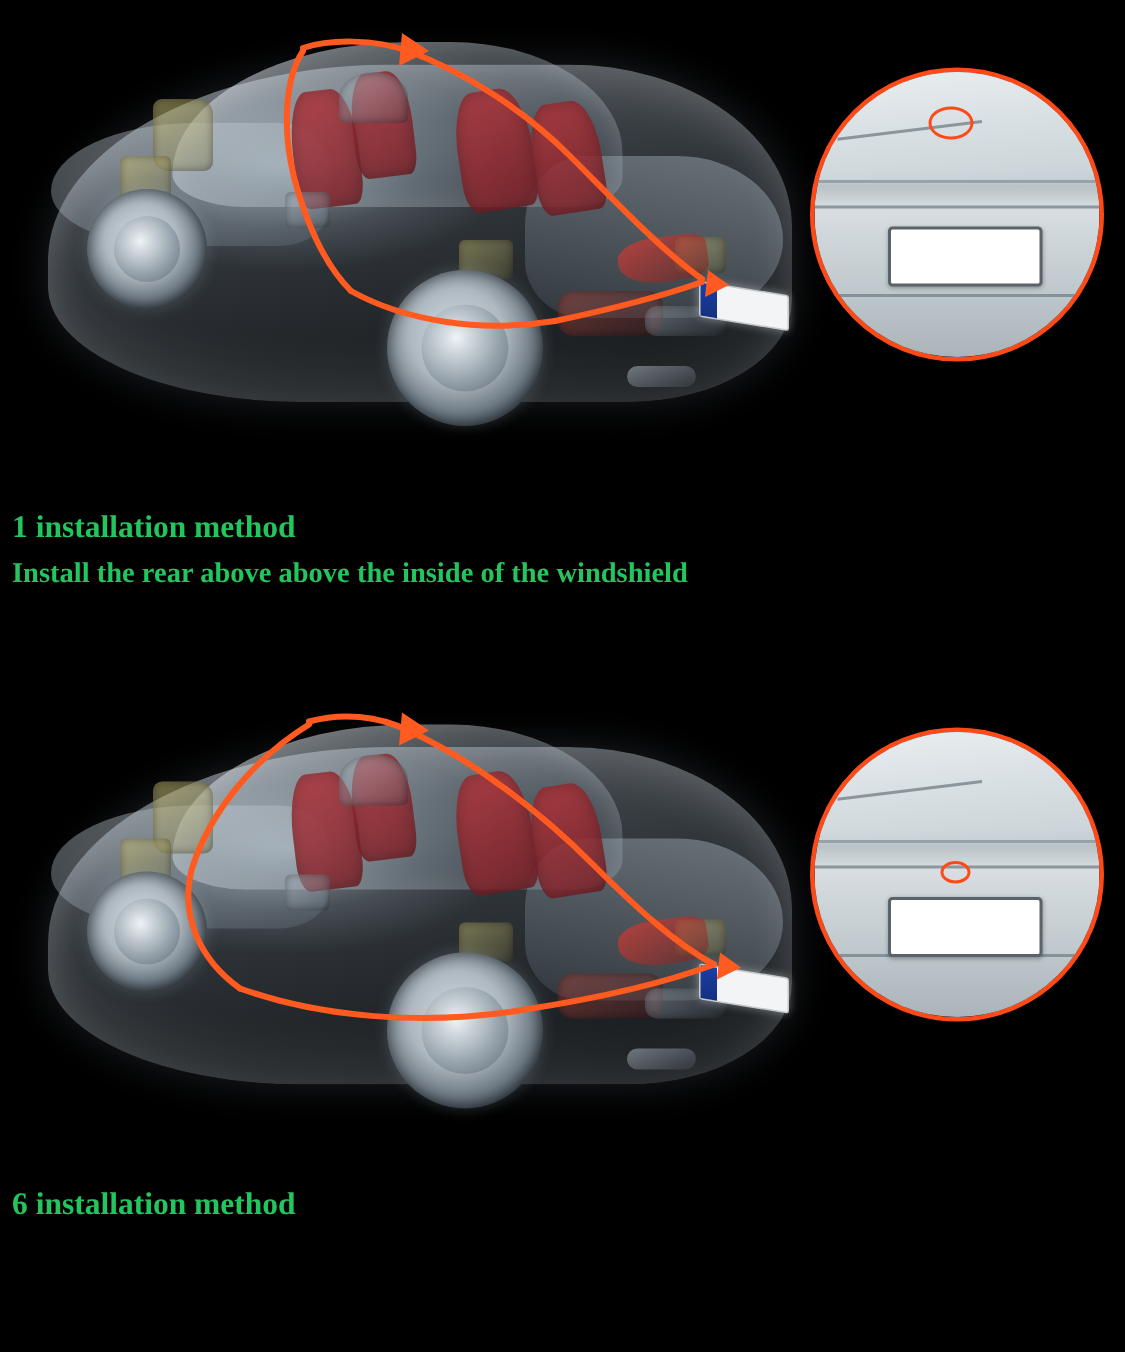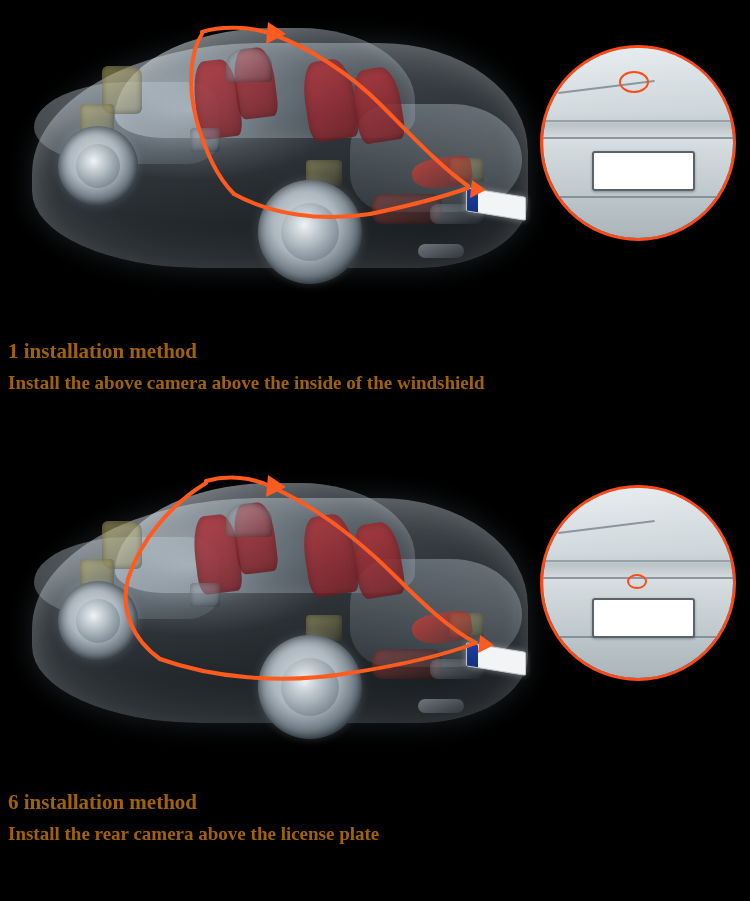--- a/index.html
+++ b/index.html
@@ -242,21 +242,21 @@
     border: 2px solid #ff4a17;
     border-radius: 50%;
   }
   .cam-marker.small { width: 16px; height: 11px; }
   .callout-1 .cam-marker { left: 40%; top: 12%; }
   .callout-2 .cam-marker { left: 44%; top: 45%; }
 
   
   .caption {
     position: relative;
-    color: #a16207;
+    color: #22c55e;
     padding: 0 0 0 8px;
   }
   .caption-title {
     font-size: 21px;
     font-weight: bold;
     line-height: 30px;
     margin: 0;
   }
   .caption-text {
     font-size: 19px;
@@ -326,21 +326,21 @@
           <div class="body-line bl1"></div>
           <div class="body-line bl2"></div>
           <div class="callout-plate"></div>
           <div class="cam-marker"></div>
         </div>
       </div>
     </div>
 
     <div class="caption cap-1">
       <p class="caption-title">1 installation method</p>
-      <p class="caption-text">Install the above camera above the inside of the windshield</p>
+      <p class="caption-text">Install the rear above above the inside of the windshield</p>
     </div>
   </div>
 
   <div class="section section-2">
 
     <div class="illustration">
 
       <div class="car">
         <div class="car-body"></div>
         <div class="car-hood"></div>
@@ -390,17 +390,16 @@
           <div class="body-line bl1"></div>
           <div class="body-line bl2"></div>
           <div class="cam-marker small"></div>
           <div class="callout-plate"></div>
         </div>
       </div>
     </div>
 
     <div class="caption cap-2">
       <p class="caption-title">6 installation method</p>
-      <p class="caption-text">Install the rear camera above the license plate</p>
     </div>
   </div>
 
 </div>
 
 </body></html>

